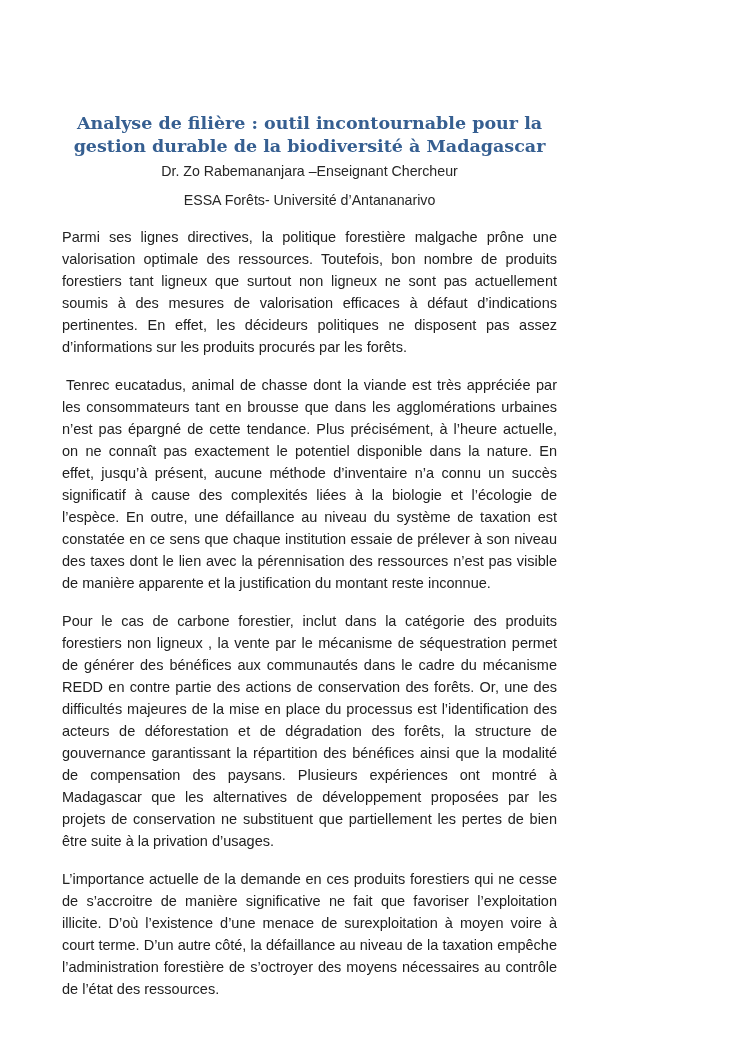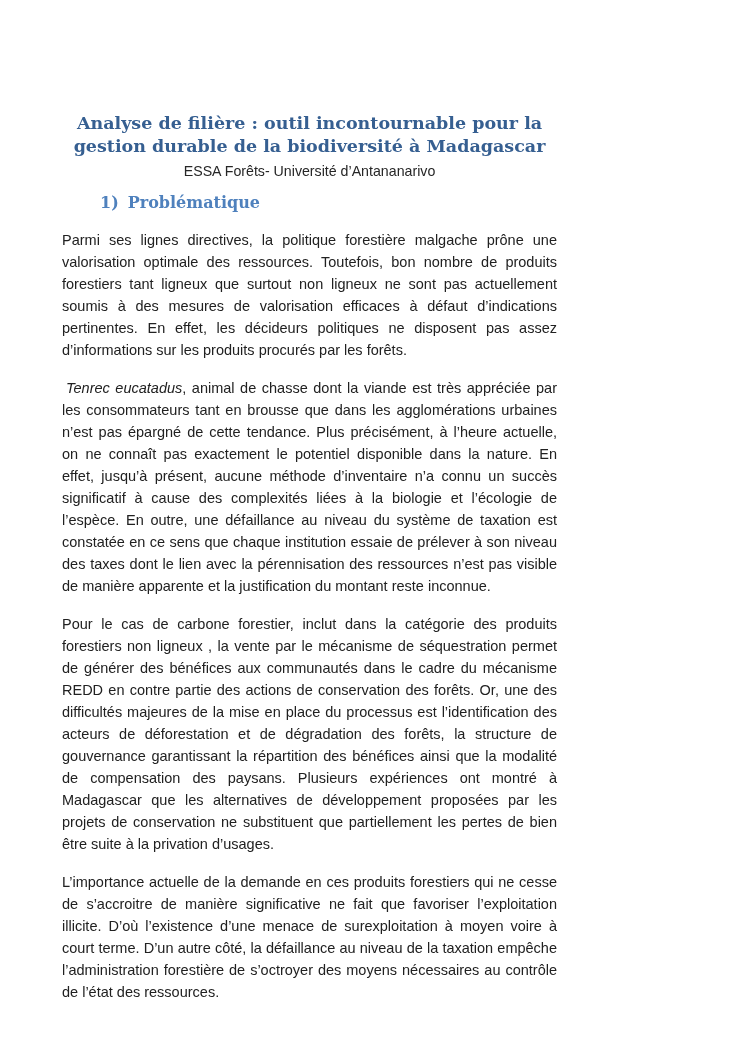--- a/index.html
+++ b/index.html
@@ -68,40 +68,37 @@
     margin: 16px 0 14px 0;
     text-align: justify;
     font-size: 14.5px;
     line-height: 22px;
     color: #212121;
   }
   .body-par.lead-space {
     text-indent: 4px;
   }
   .body-par .italic {
-    font-style: italic;
   }
   .body-par.bold {
     font-weight: bold;
   }
 </style>
 </head>
 <body>
 
 <div class="page">
   <div class="content">
 
     <header>
       <h1 class="doc-title">Analyse de filière : outil incontournable pour la gestion durable de la biodiversité à Madagascar</h1>
+      <p class="doc-author">Dr. Zo Rabemananjara –Enseignant Chercheur</p>
       <p class="doc-affiliation">ESSA Forêts- Université d’Antananarivo</p>
     </header>
 
-    <h2 class="section-heading">
-      <span class="sec-num">1)</span><span>Problématique</span>
-    </h2>
 
     <p class="body-par">Parmi ses lignes directives, la politique forestière malgache prône une valorisation optimale des ressources. Toutefois, bon nombre de produits forestiers tant ligneux que surtout non ligneux ne sont pas actuellement soumis à des mesures de valorisation efficaces à défaut d’indications pertinentes. En effet, les décideurs politiques ne disposent pas assez d’informations sur les produits procurés par les forêts.</p>
 
     <p class="body-par lead-space"><span class="italic">Tenrec eucatadus</span><span>, animal de chasse dont la viande est très appréciée par les consommateurs tant en brousse que dans les agglomérations urbaines n’est pas épargné de cette tendance. Plus précisément, à l’heure actuelle, on ne connaît pas exactement le potentiel disponible dans la nature. En effet, jusqu’à présent, aucune méthode d’inventaire n’a connu un succès significatif à cause des complexités liées à la biologie et l’écologie de l’espèce. En outre, une défaillance au niveau du système de taxation est constatée en ce sens que chaque institution essaie de prélever à son niveau des taxes dont le lien avec la pérennisation des ressources n’est pas visible de manière apparente et la justification du montant reste inconnue.</span></p>
 
     <p class="body-par">Pour le cas de carbone forestier, inclut dans la catégorie des produits forestiers non ligneux , la vente par le mécanisme de séquestration permet de générer des bénéfices aux communautés dans le cadre du mécanisme REDD en contre partie des actions de conservation des forêts. Or, une des difficultés majeures de la mise en place du processus est l’identification des acteurs de déforestation et de dégradation des forêts, la structure de gouvernance garantissant la répartition des bénéfices ainsi que la modalité de compensation des paysans. Plusieurs expériences ont montré à Madagascar que les alternatives de développement proposées par les projets de conservation ne substituent que partiellement les pertes de bien être suite à la privation d’usages.</p>
 
     <p class="body-par">L’importance actuelle de la demande en ces produits forestiers qui ne cesse de s’accroitre de manière significative ne fait que favoriser l’exploitation illicite. D’où l’existence d’une menace de surexploitation à moyen voire à court terme. D’un autre côté, la défaillance au niveau de la taxation empêche l’administration forestière de s’octroyer des moyens nécessaires au contrôle de l’état des ressources.</p>
 
 

